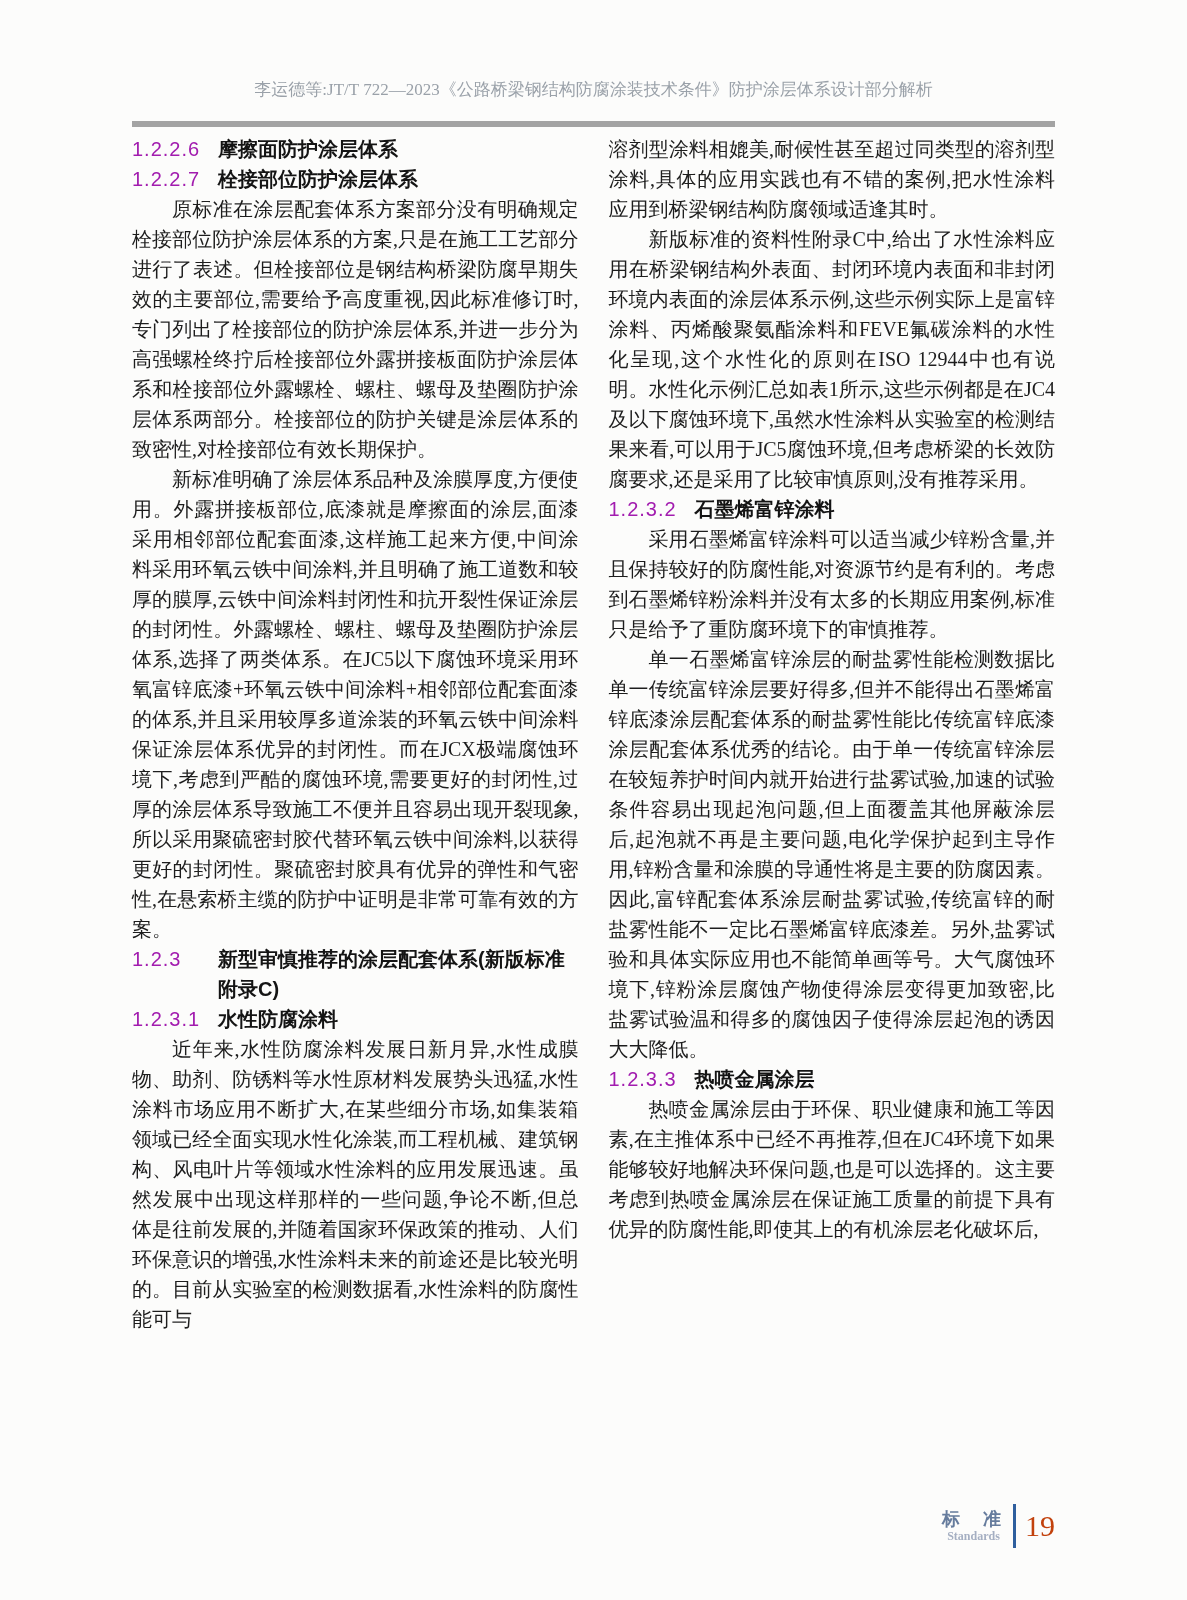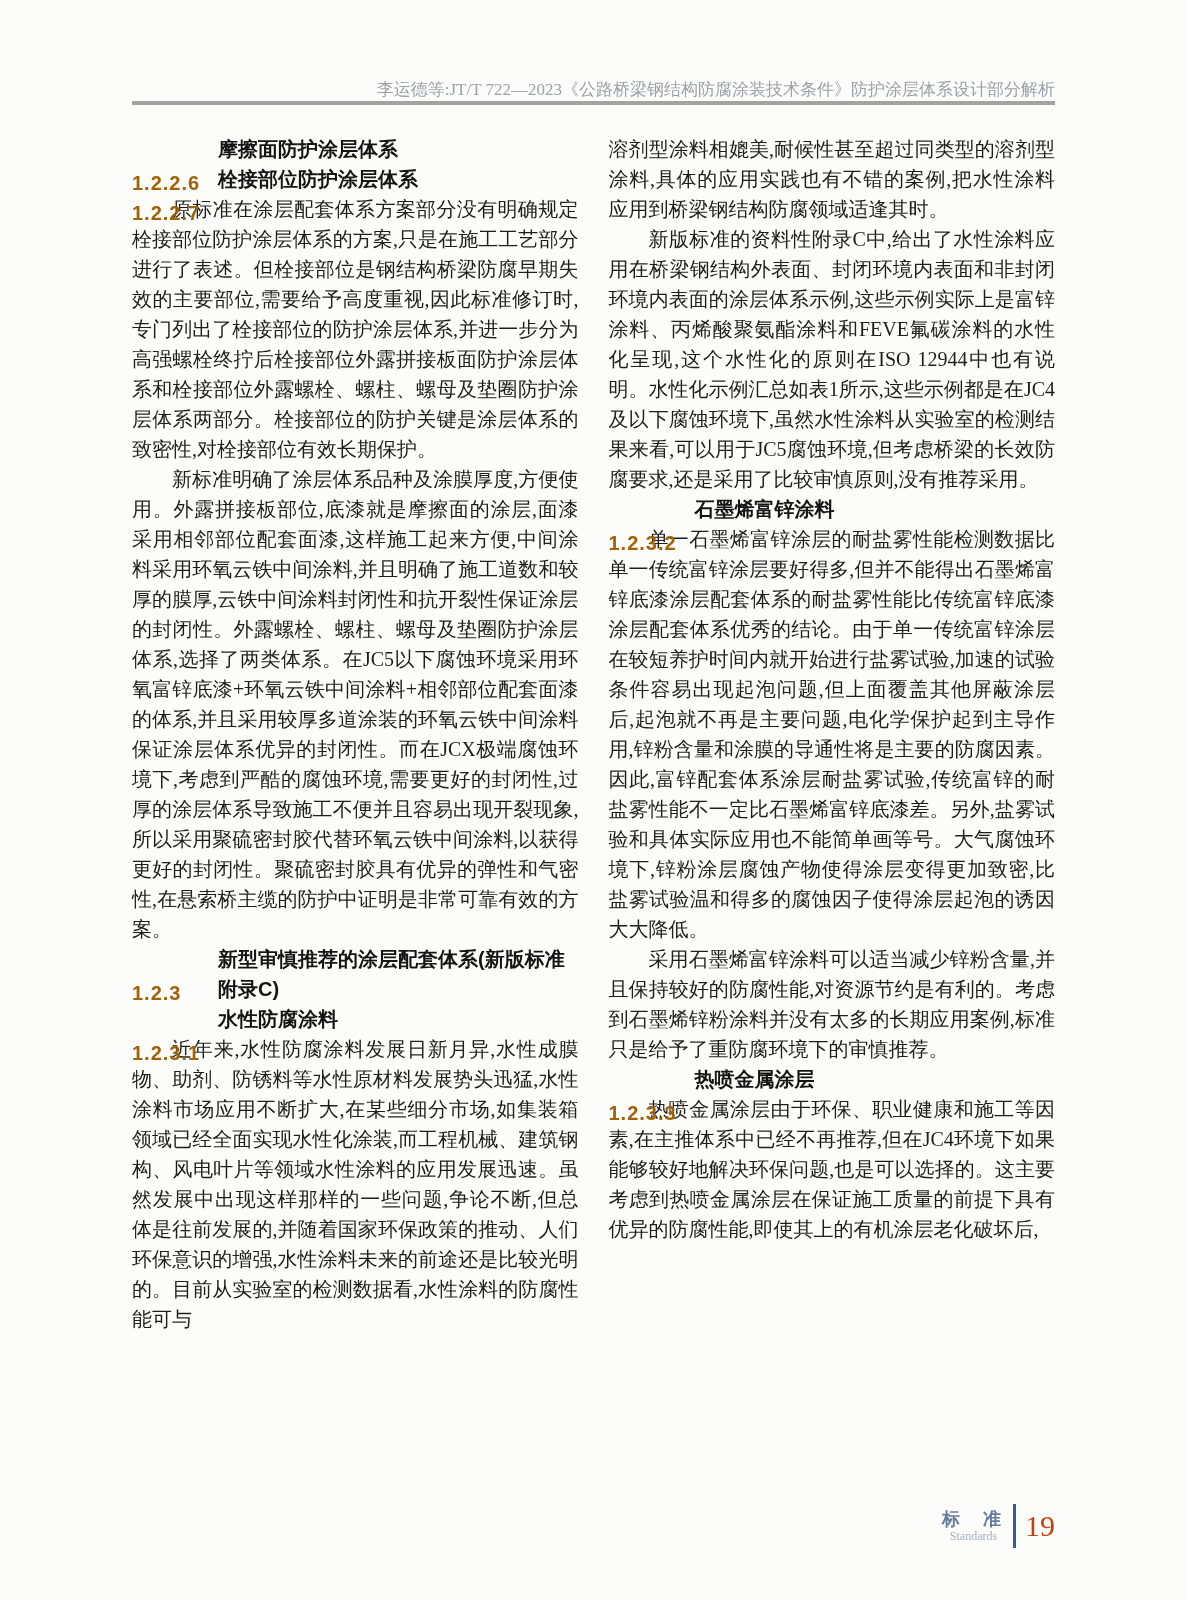--- a/index.html
+++ b/index.html
@@ -6,26 +6,26 @@
   .page {
     position:relative;
     width:1187px; height:1600px;
     background:#fcfcfb;
     margin:0 auto;
     overflow:hidden;
   }
   .header {
     position:absolute;
     top:78px; left:132px; width:923px;
-    text-align:right;
+    text-align:center;
     font-family:"Liberation Serif","DejaVu Serif",serif;
     font-size:17px;
     color:#9aa1a9;
-    padding-bottom:0;
-    border-bottom:4px solid #a3a3a3;
+    padding-bottom:20px;
+    border-bottom:6px solid #a3a3a3;
   }
   .content {
     position:absolute;
     top:134px; left:132px; width:923px;
     display:flex;
     gap:30px;
   }
   .col {
     flex:1;
     min-width:0;
@@ -43,24 +43,23 @@
     padding-left:86px;
     font-family:"Liberation Sans","DejaVu Sans",sans-serif;
     font-weight:bold;
     font-size:20px;
     line-height:30px;
     color:#141414;
     text-align:left;
   }
   .h .num {
     position:absolute; left:0; top:0;
-    color:#a16207;
-    font-weight:bold;
+    color:#a21caf;
+    font-weight:normal;
     letter-spacing:1px;
-    margin-top:34px;
   }
   .footer {
     position:absolute;
     right:132px; bottom:52px;
     display:flex;
     align-items:center;
   }
   .footer .labels { text-align:center; }
   .footer .cn {
     font-family:"Liberation Sans","DejaVu Sans",sans-serif;
@@ -69,20 +68,21 @@
     letter-spacing:9px;
     margin-right:-5px;
     color:#667c9d;
     line-height:20px;
   }
   .footer .en {
     font-family:"Liberation Serif","DejaVu Serif",serif;
     font-size:12px;
     color:#a5afc2;
     line-height:14px;
+    font-weight:bold;
   }
   .footer .bar {
     width:3px; height:44px;
     background:#2f5f9e;
     margin:0 9px 0 8px;
   }
   .footer .pagenum {
     font-family:"Liberation Serif","DejaVu Serif",serif;
     font-size:30px;
     color:#c2410c;
@@ -122,22 +122,22 @@
       <p class="para">近年来,水性防腐涂料发展日新月异,水性成膜物、助剂、防锈料等水性原材料发展势头迅猛,水性涂料市场应用不断扩大,在某些细分市场,如集装箱领域已经全面实现水性化涂装,而工程机械、建筑钢构、风电叶片等领域水性涂料的应用发展迅速。虽然发展中出现这样那样的一些问题,争论不断,但总体是往前发展的,并随着国家环保政策的推动、人们环保意识的增强,水性涂料未来的前途还是比较光明的。目前从实验室的检测数据看,水性涂料的防腐性能可与</p>
     </div>
 
     <div class="col">
       <p class="para noindent">溶剂型涂料相媲美,耐候性甚至超过同类型的溶剂型涂料,具体的应用实践也有不错的案例,把水性涂料应用到桥梁钢结构防腐领域适逢其时。</p>
       <p class="para">新版标准的资料性附录C中,给出了水性涂料应用在桥梁钢结构外表面、封闭环境内表面和非封闭环境内表面的涂层体系示例,这些示例实际上是富锌涂料、丙烯酸聚氨酯涂料和FEVE氟碳涂料的水性化呈现,这个水性化的原则在ISO 12944中也有说明。水性化示例汇总如表1所示,这些示例都是在JC4及以下腐蚀环境下,虽然水性涂料从实验室的检测结果来看,可以用于JC5腐蚀环境,但考虑桥梁的长效防腐要求,还是采用了比较审慎原则,没有推荐采用。</p>
       <div class="h">
         <span class="num">1.2.3.2</span>
         <span>石墨烯富锌涂料</span>
       </div>
+      <p class="para">采用石墨烯富锌涂料可以适当减少锌粉含量,并且保持较好的防腐性能,对资源节约是有利的。考虑到石墨烯锌粉涂料并没有太多的长期应用案例,标准只是给予了重防腐环境下的审慎推荐。</p>
       <p class="para">单一石墨烯富锌涂层的耐盐雾性能检测数据比单一传统富锌涂层要好得多,但并不能得出石墨烯富锌底漆涂层配套体系的耐盐雾性能比传统富锌底漆涂层配套体系优秀的结论。由于单一传统富锌涂层在较短养护时间内就开始进行盐雾试验,加速的试验条件容易出现起泡问题,但上面覆盖其他屏蔽涂层后,起泡就不再是主要问题,电化学保护起到主导作用,锌粉含量和涂膜的导通性将是主要的防腐因素。因此,富锌配套体系涂层耐盐雾试验,传统富锌的耐盐雾性能不一定比石墨烯富锌底漆差。另外,盐雾试验和具体实际应用也不能简单画等号。大气腐蚀环境下,锌粉涂层腐蚀产物使得涂层变得更加致密,比盐雾试验温和得多的腐蚀因子使得涂层起泡的诱因大大降低。</p>
-      <p class="para">采用石墨烯富锌涂料可以适当减少锌粉含量,并且保持较好的防腐性能,对资源节约是有利的。考虑到石墨烯锌粉涂料并没有太多的长期应用案例,标准只是给予了重防腐环境下的审慎推荐。</p>
       <div class="h">
         <span class="num">1.2.3.3</span>
         <span>热喷金属涂层</span>
       </div>
       <p class="para">热喷金属涂层由于环保、职业健康和施工等因素,在主推体系中已经不再推荐,但在JC4环境下如果能够较好地解决环保问题,也是可以选择的。这主要考虑到热喷金属涂层在保证施工质量的前提下具有优异的防腐性能,即使其上的有机涂层老化破坏后,</p>
     </div>
 
   </div>
 
   <div class="footer">

